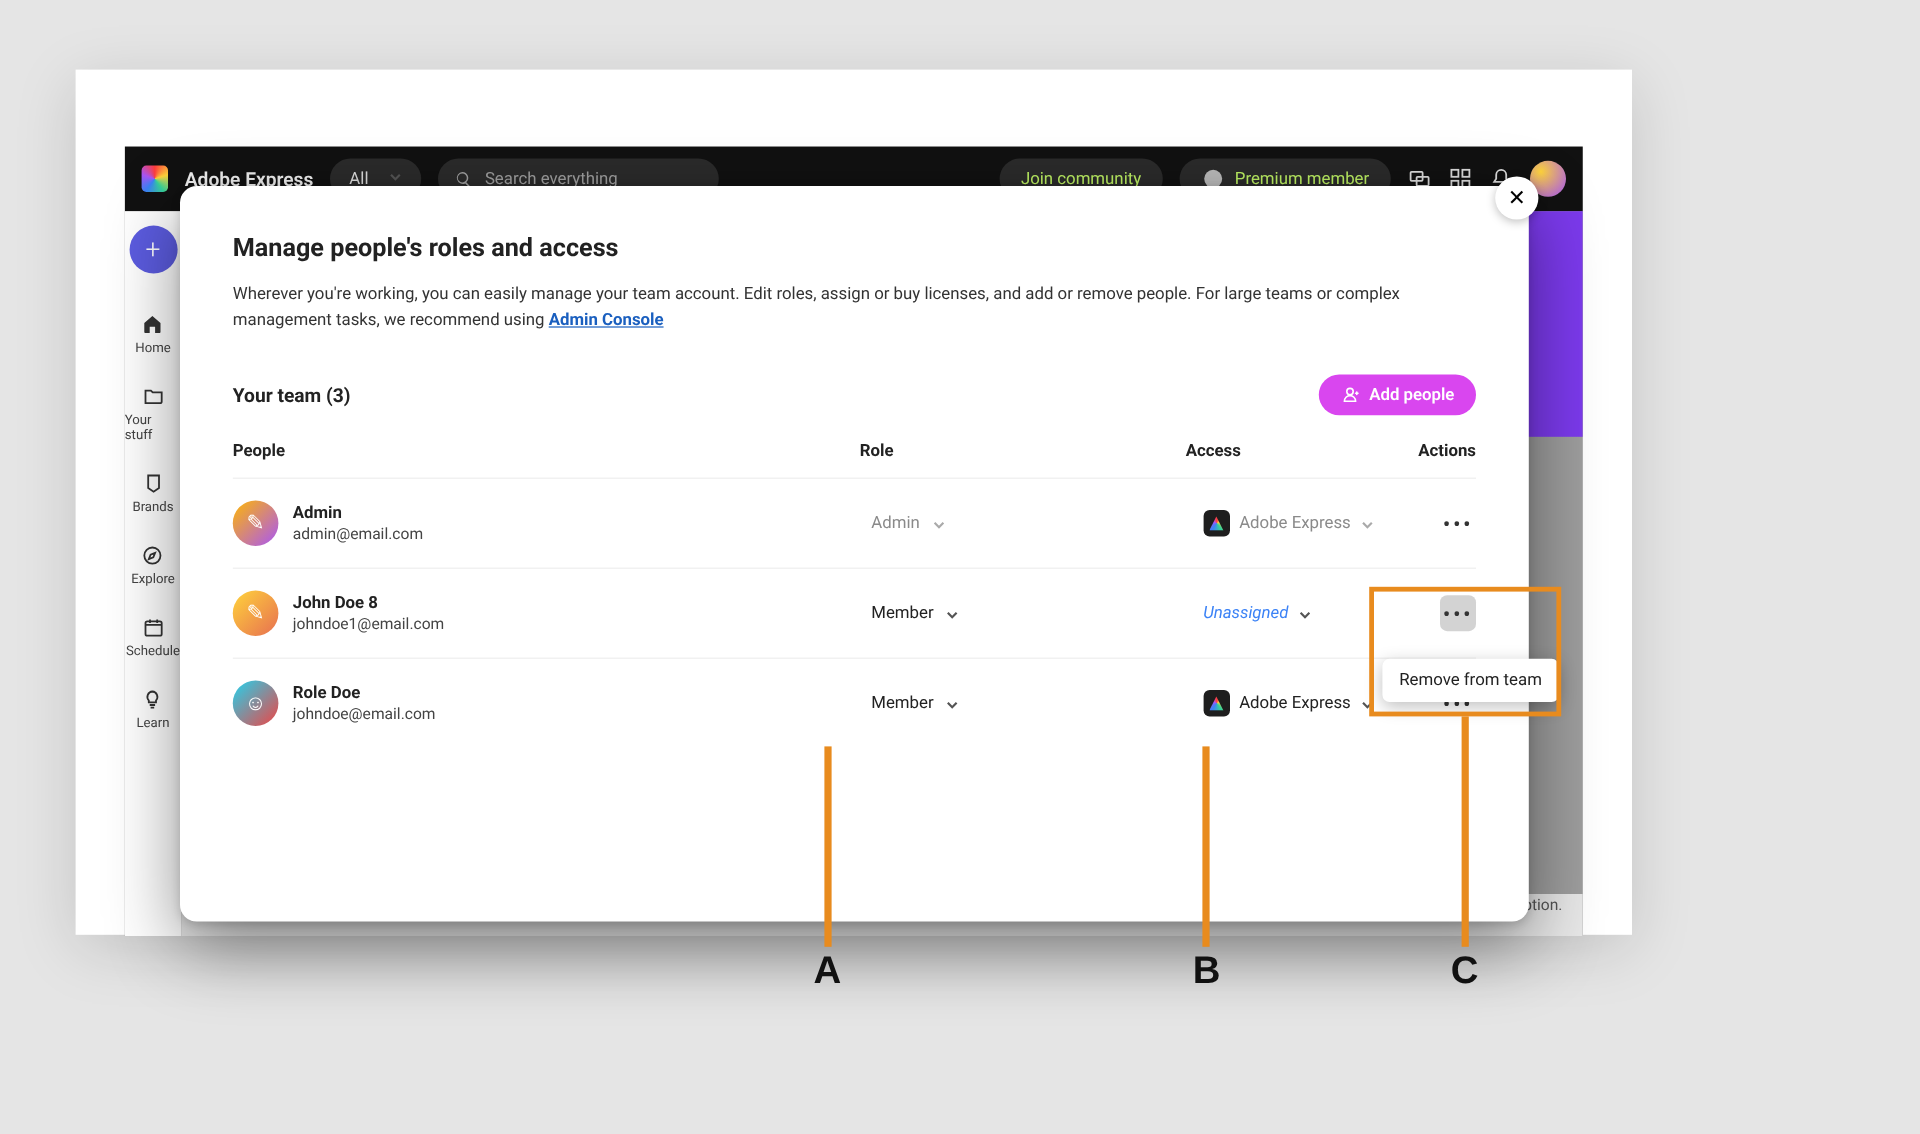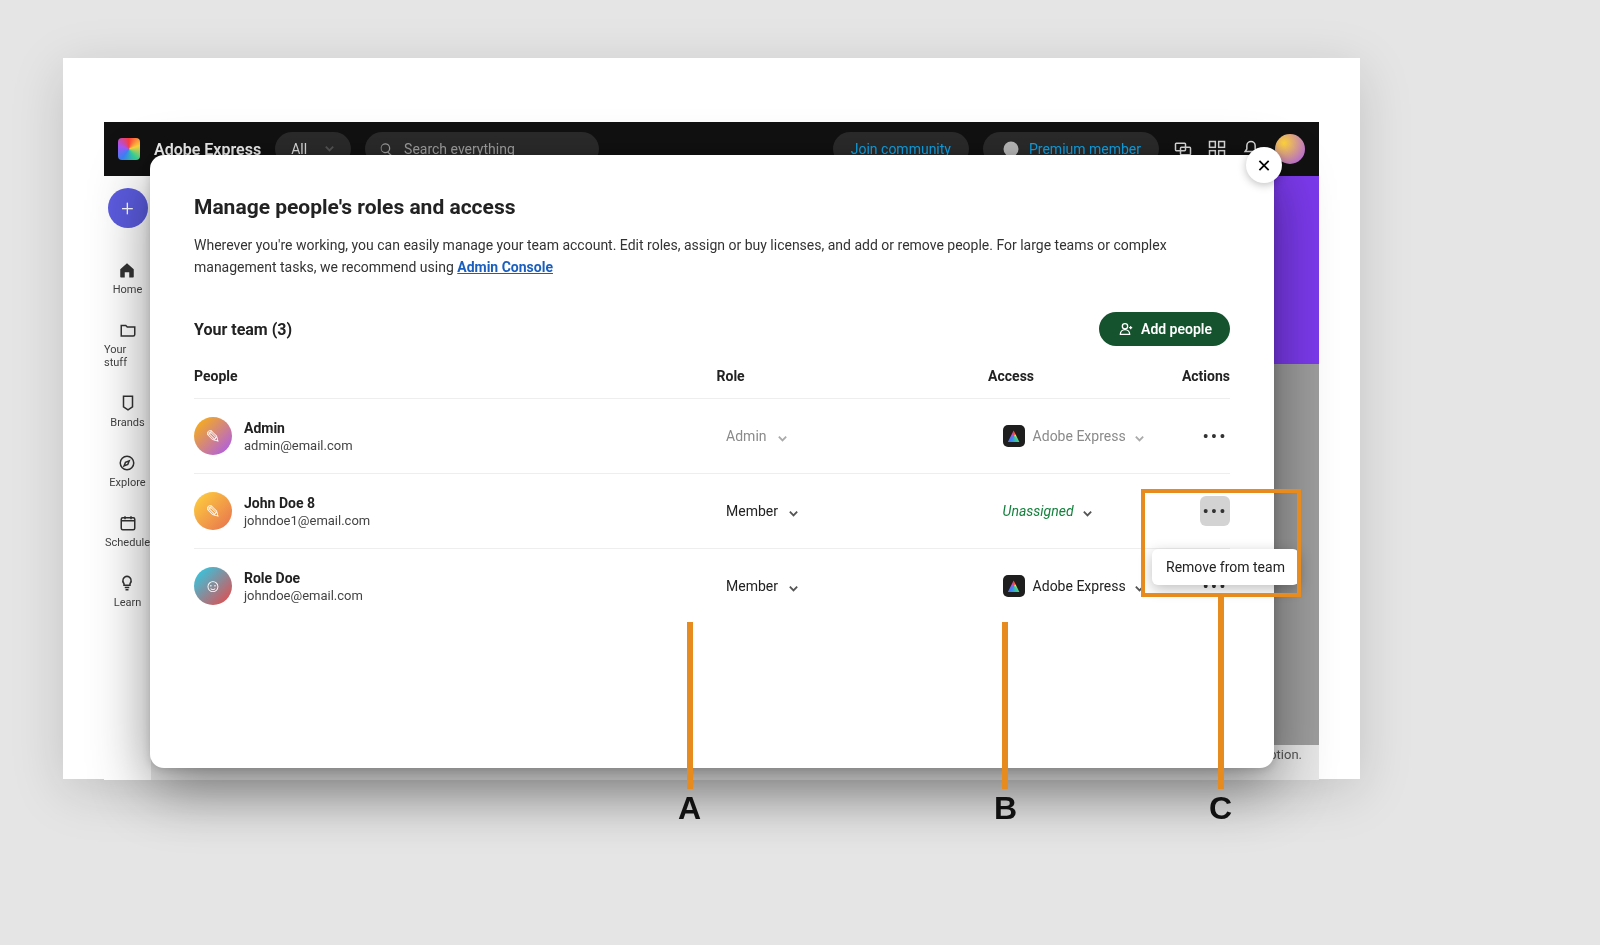--- a/index.html
+++ b/index.html
@@ -56,21 +56,21 @@
     display:flex;align-items:center;gap:10px;
     background:#2b2b2b;border-radius:20px;
     height:34px;padding:0 14px;flex:1;max-width:390px;
     font-size:14px;color:#a0a0a0;
   }
   .search-wrap svg{width:15px;height:15px;fill:#a0a0a0;}
   .spacer{flex:1;}
   .pill-dark{
     background:#2b2b2b;border-radius:20px;height:34px;
     display:flex;align-items:center;padding:0 18px;
-    font-size:14px;color:#0ea5e9;white-space:nowrap;gap:8px;
+    font-size:14px;color:#bef264;white-space:nowrap;gap:8px;
   }
   .hicon{width:20px;height:20px;stroke:#ddd;fill:none;stroke-width:1.8;}
   .user-dot{
     width:30px;height:30px;border-radius:50%;
     background: radial-gradient(circle at 30% 30%, #ffd43b, #a855f7);
   }
 
   
   .sidenav{
     position:absolute;left:0;top:54px;width:47px;
@@ -126,21 +126,21 @@
     display:flex;align-items:center;justify-content:center;
     font-size:18px;cursor:pointer;
   }
   .modal h2{font-size:21px;font-weight:700;color:#222;margin-bottom:16px;}
   .modal p.intro{font-size:14px;color:#333;line-height:1.55;margin-bottom:34px;}
   .modal p.intro a{color:#1a5fbf;text-decoration:underline;font-weight:bold;}
 
   .team-header{display:flex;align-items:center;justify-content:space-between;margin-bottom:22px;}
   .team-header h3{font-size:16px;font-weight:700;color:#222;}
   .addppl-btn{
-    background:#14532d;color:#fff;border-radius:20px;
+    background:#d946ef;color:#fff;border-radius:20px;
     height:34px;padding:0 18px;display:flex;align-items:center;gap:8px;
     font-size:14px;font-weight:600;
   }
   .addppl-btn svg{width:16px;height:16px;fill:#fff;}
 
   .table{width:100%;}
   .thead{display:flex;font-size:14px;font-weight:700;color:#222;padding:0 0 14px 0;}
   .col-people{width:558px;}
   .col-role{width:290px;}
   .col-access{width:207px;}
@@ -171,21 +171,21 @@
   .chev{display:inline-block;}
   .chev svg{width:11px;height:11px;stroke:#555;stroke-width:2;fill:none;}
   .muted .chev svg{stroke:#aaa;}
 
   .access{display:flex;align-items:center;gap:8px;}
   .app-ico{
     width:22px;height:22px;border-radius:5px;
     background:#1e1e1e;display:flex;align-items:center;justify-content:center;
   }
   .app-ico .tri{width:12px;height:12px;background:conic-gradient(#ff3c3c,#ffd43b,#36d399,#3b82f6,#a855f7,#ff3c3c);clip-path:polygon(50% 0,100% 100%,0 100%);}
-  .italic-muted{font-style:italic;color:#15803d;}
+  .italic-muted{font-style:italic;color:#3b82f6;}
 
   .dots{
     width:30px;height:30px;border-radius:6px;
     display:flex;align-items:center;justify-content:center;
     font-size:19px;letter-spacing:2px;color:#333;
     cursor:pointer;
   }
   .dots.active{background:#d3d3d3;}
 
   

